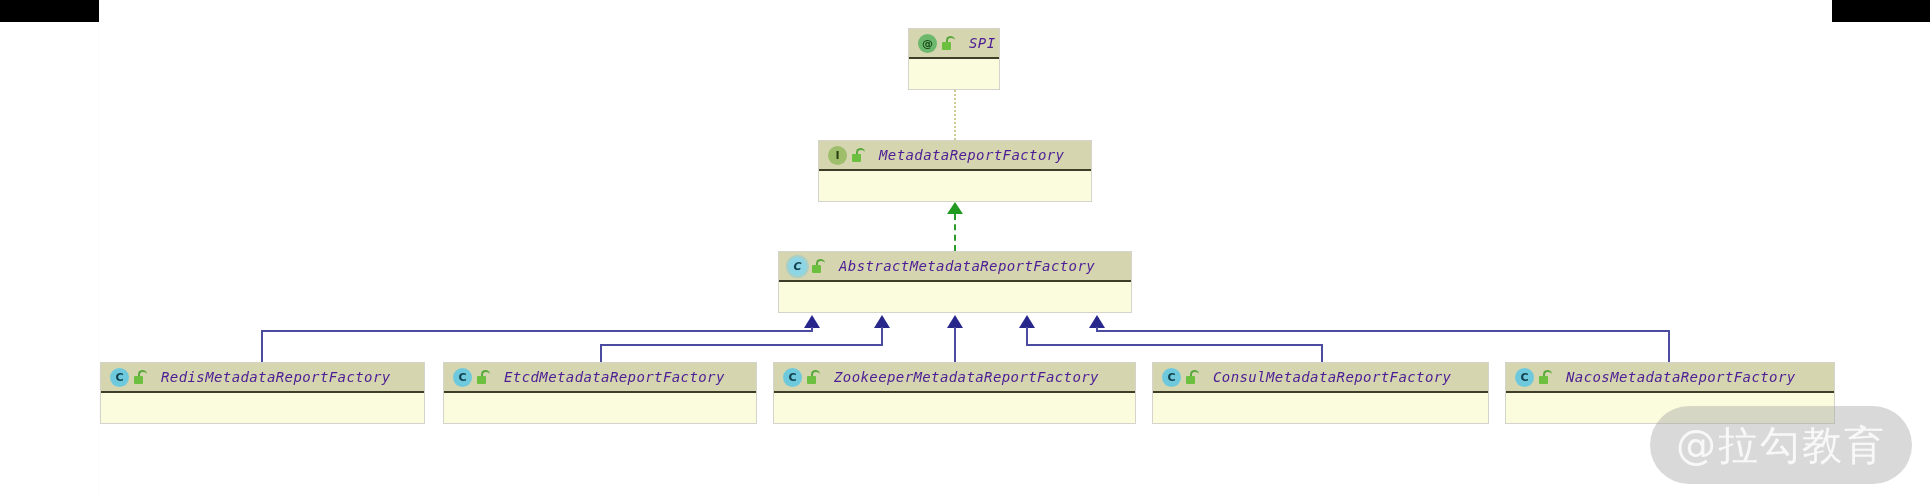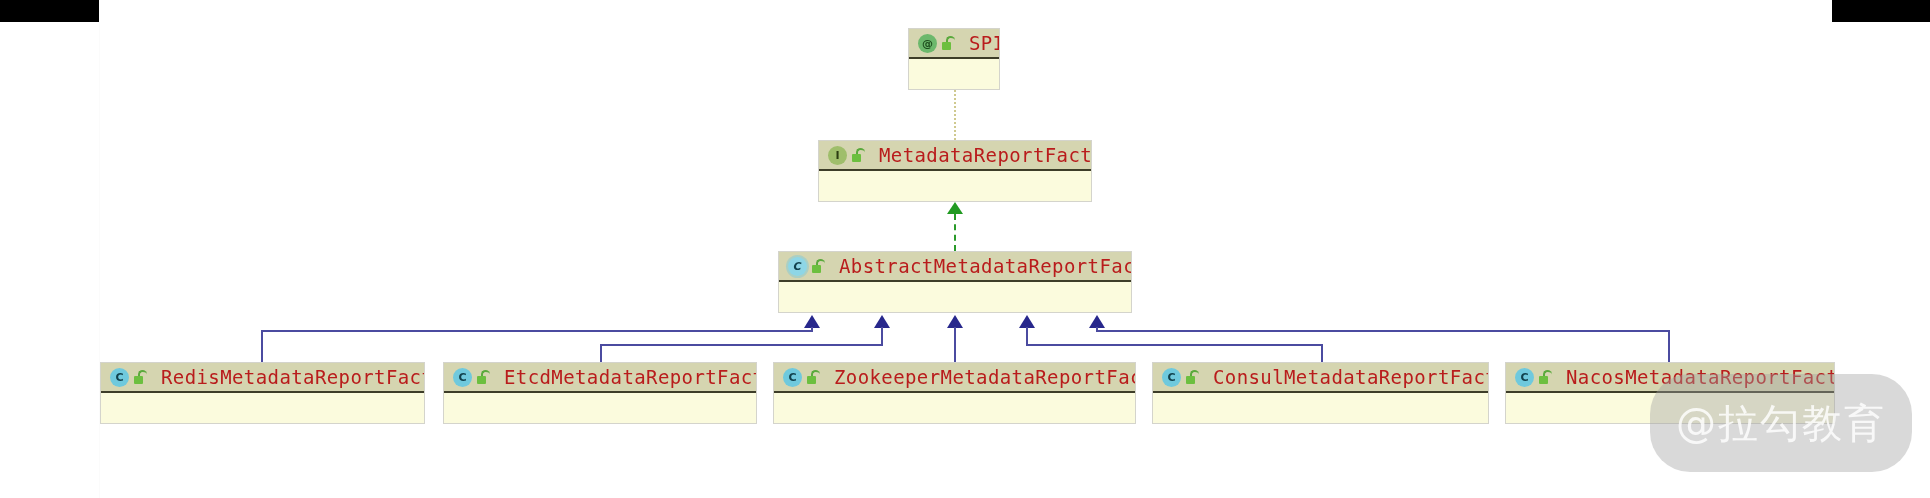--- a/index.html
+++ b/index.html
@@ -55,25 +55,26 @@
     align-items: center;
     padding-left: 9px;
     white-space: nowrap;
     overflow: hidden;
   }
   .node .body {
     box-sizing: border-box;
     background: #fbfbdd;
   }
   .node .name {
-    font-size: 19px;
-    color: #b91c1c;
+    font-size: 14px;
+    color: #4c1d95;
     letter-spacing: 0.4px;
     margin-left: 14px;
     font-family: "DejaVu Sans Mono", "Liberation Mono", monospace;
+    font-style: italic;
   }
 
   
   .ic {
     width: 19px;
     height: 19px;
     border-radius: 50%;
     display: inline-flex;
     align-items: center;
     justify-content: center;
@@ -153,23 +154,23 @@
   .edge-dotted-tan {
     position: absolute;
     width: 0;
     border-left: 2px dotted #cfc98f;
   }
 
   
   .watermark {
     position: absolute;
     right: 18px;
-    bottom: 26px;
+    bottom: 14px;
     width: 262px;
-    height: 98px;
+    height: 78px;
     background: rgba(160,160,160,0.40);
     border-radius: 40px;
     display: flex;
     align-items: center;
     justify-content: center;
   }
   .watermark span {
     font-family: "DejaVu Sans", "Liberation Sans", sans-serif;
     font-size: 40px;
     color: rgba(255,255,255,0.82);

